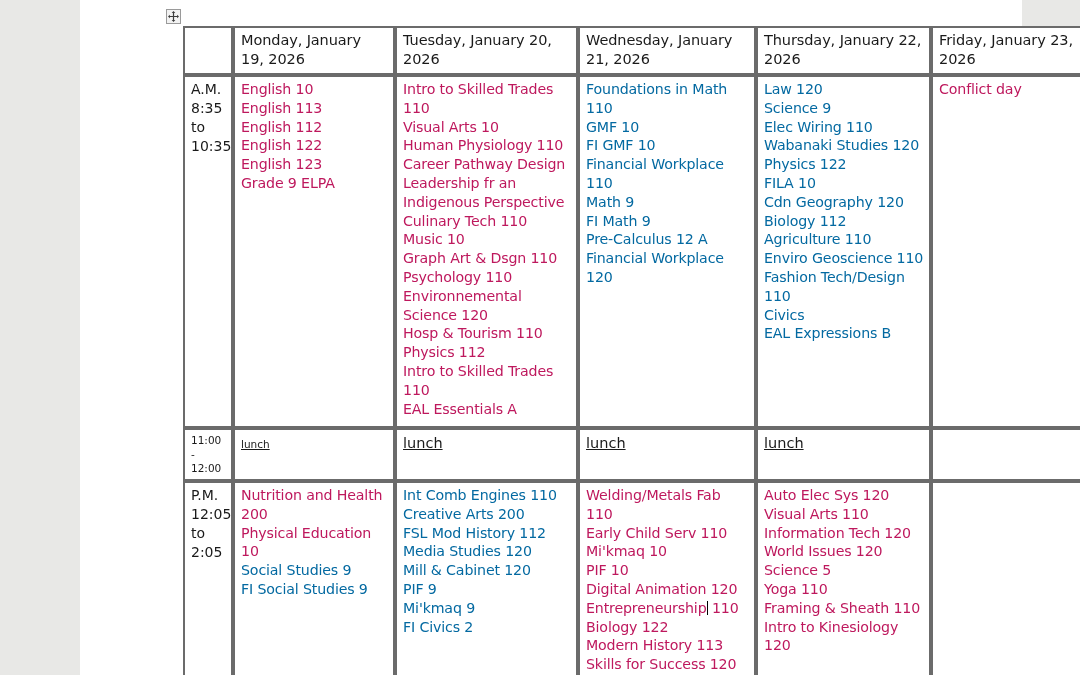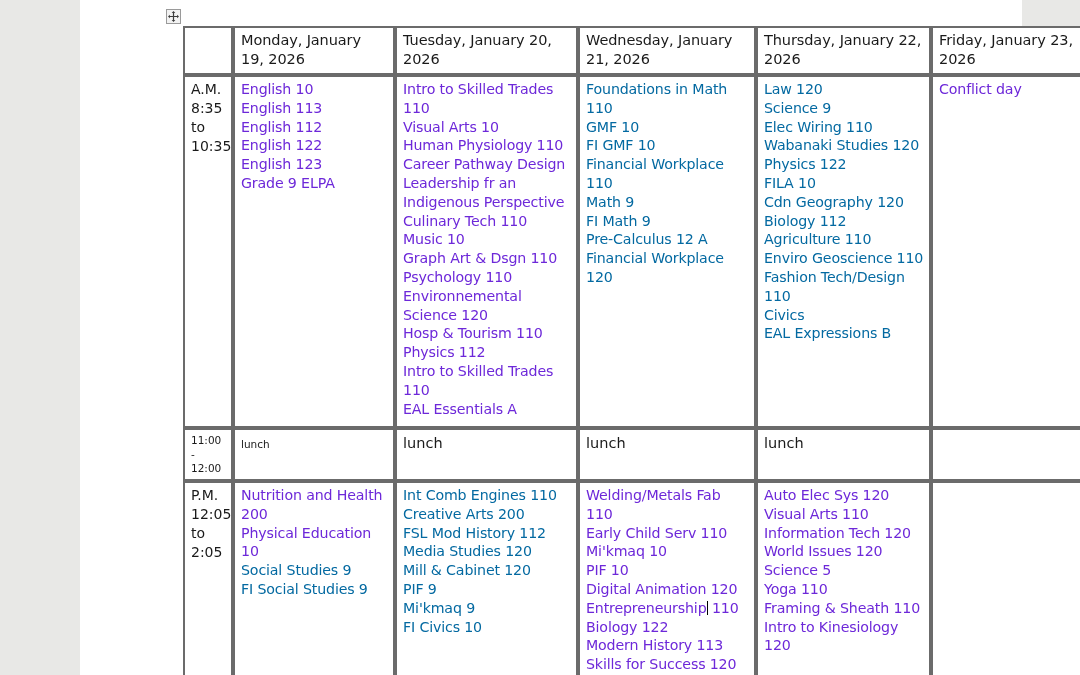--- a/index.html
+++ b/index.html
@@ -92,24 +92,24 @@
   .lunchrow .timecell {
     font-size: 10.5px;
     line-height: 14px;
   }
   .course-list {
     font-size: 14.2px;
     line-height: 18.8px;
     letter-spacing: -0.15px;
   }
   .course-list .ci { display: block; }
-  .ci.black { color: #6d28d9; }
+  .ci.black { color: #be185d; }
   .ci.gray  { color: #0369a1; }
 
-  .lunch-label { font-size: 14.5px; color: #1a1a1a; }
+  .lunch-label { font-size: 14.5px; color: #1a1a1a; text-decoration: underline; }
   .lunch-label.small { font-size: 10.5px; }
 
   .amrow td { height: 353px; margin-top: 8px; }
   .pmrow td { height: 205px; }
 
   
   .caret {
     display: inline-block;
     width: 1px;
     height: 14px;
@@ -240,21 +240,21 @@
             </td>
             <td>
               <div class="course-list">
                 <span class="ci gray">Int Comb Engines 110</span>
                 <span class="ci gray">Creative Arts 200</span>
                 <span class="ci gray">FSL Mod History 112</span>
                 <span class="ci gray">Media Studies 120</span>
                 <span class="ci gray">Mill &amp; Cabinet 120</span>
                 <span class="ci gray">PIF 9</span>
                 <span class="ci gray">Mi'kmaq 9</span>
-                <span class="ci gray">FI Civics 10</span>
+                <span class="ci gray">FI Civics 2</span>
               </div>
             </td>
             <td>
               <div class="course-list">
                 <span class="ci black">Welding/Metals Fab 110</span>
                 <span class="ci black">Early Child Serv 110</span>
                 <span class="ci black">Mi'kmaq 10</span>
                 <span class="ci black">PIF 10</span>
                 <span class="ci black">Digital Animation 120</span>
                 <span class="ci black"><span>Entrepreneurship</span><span class="caret"></span><span> 110</span></span>

